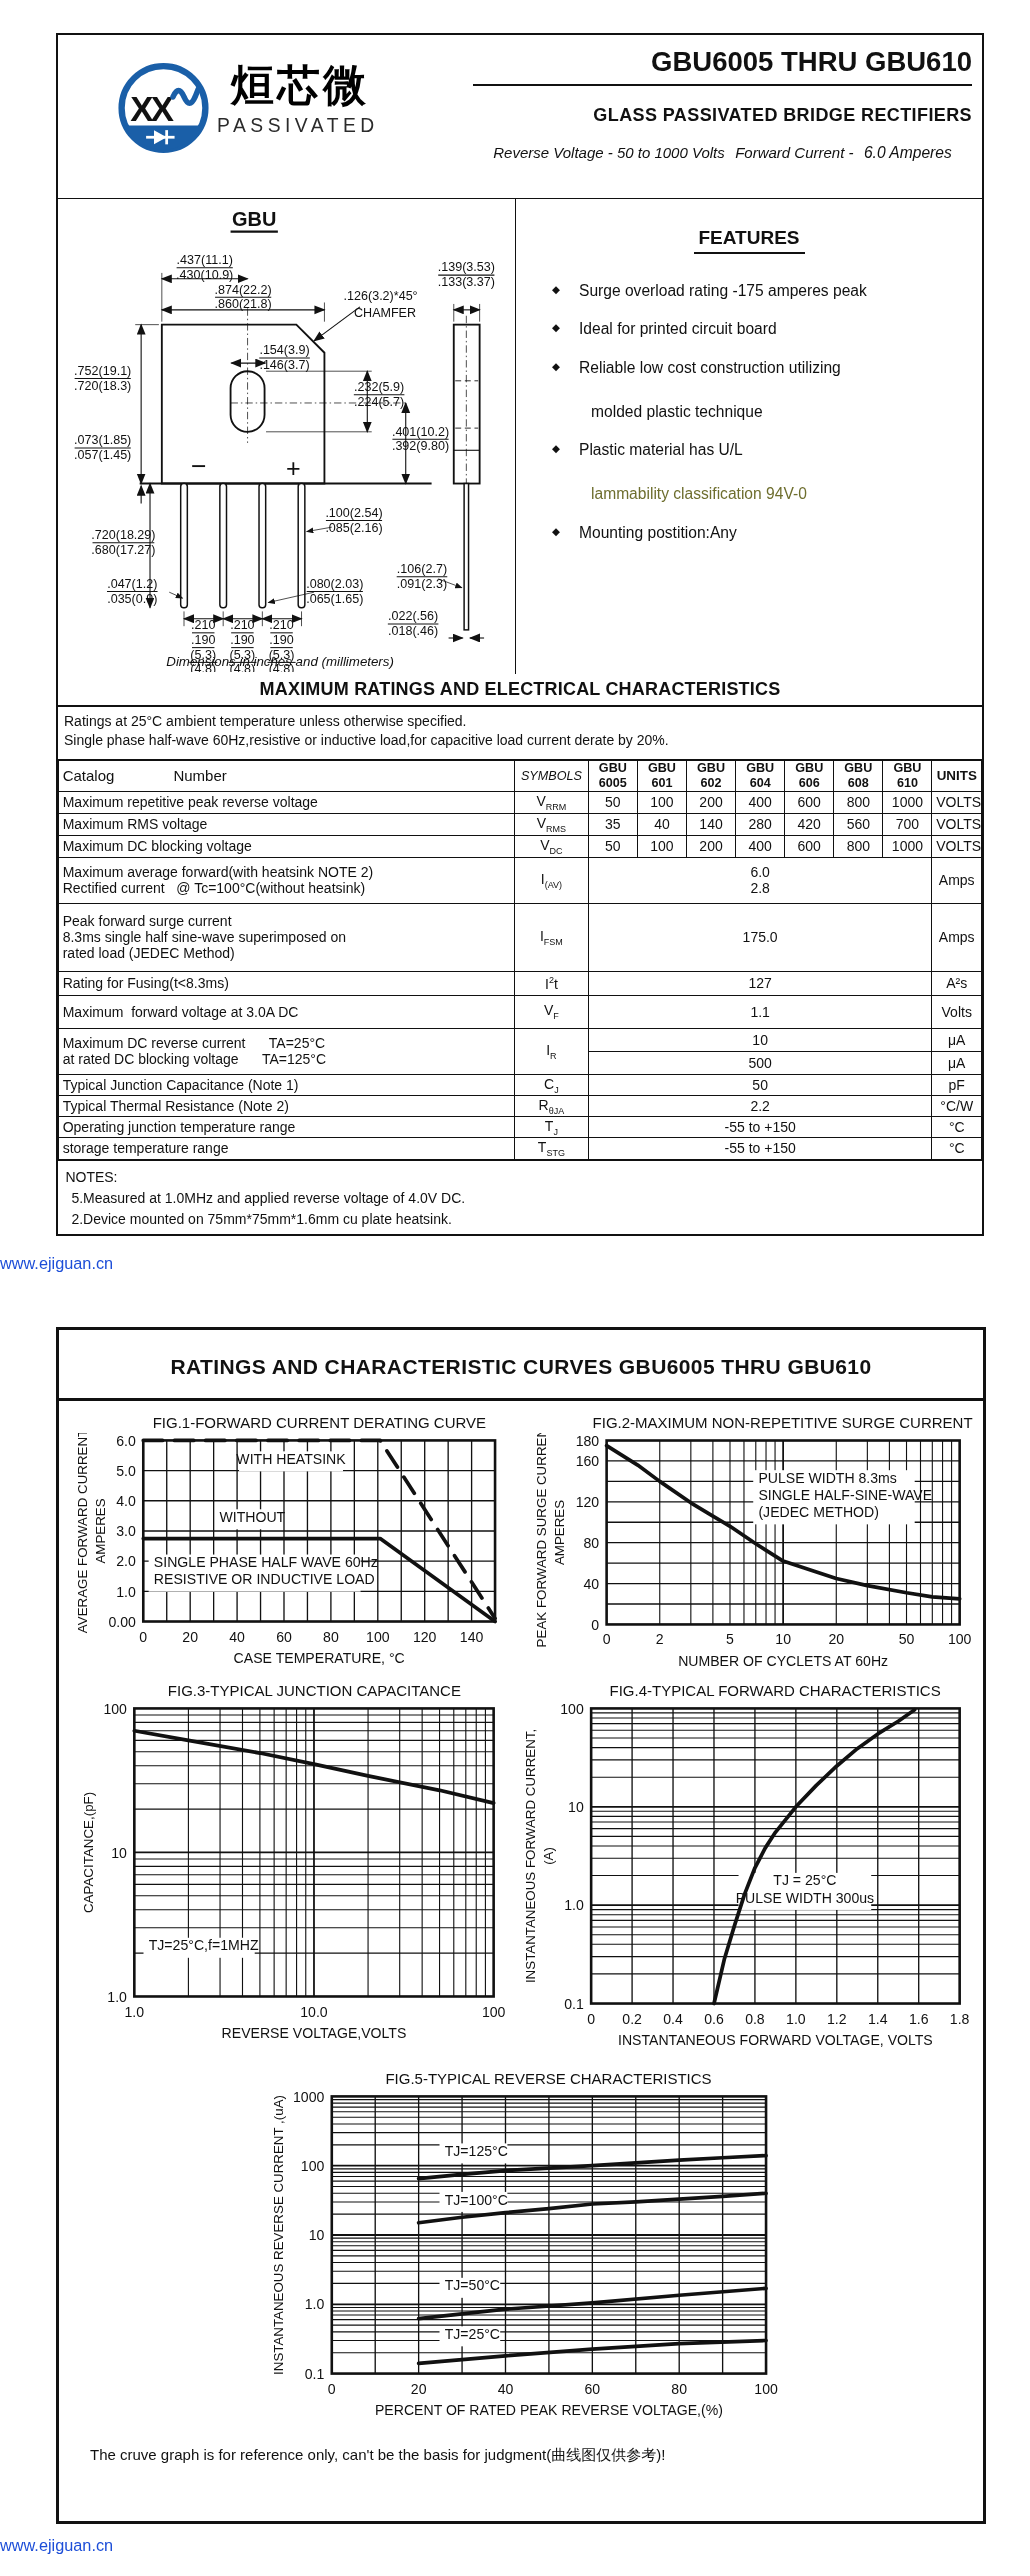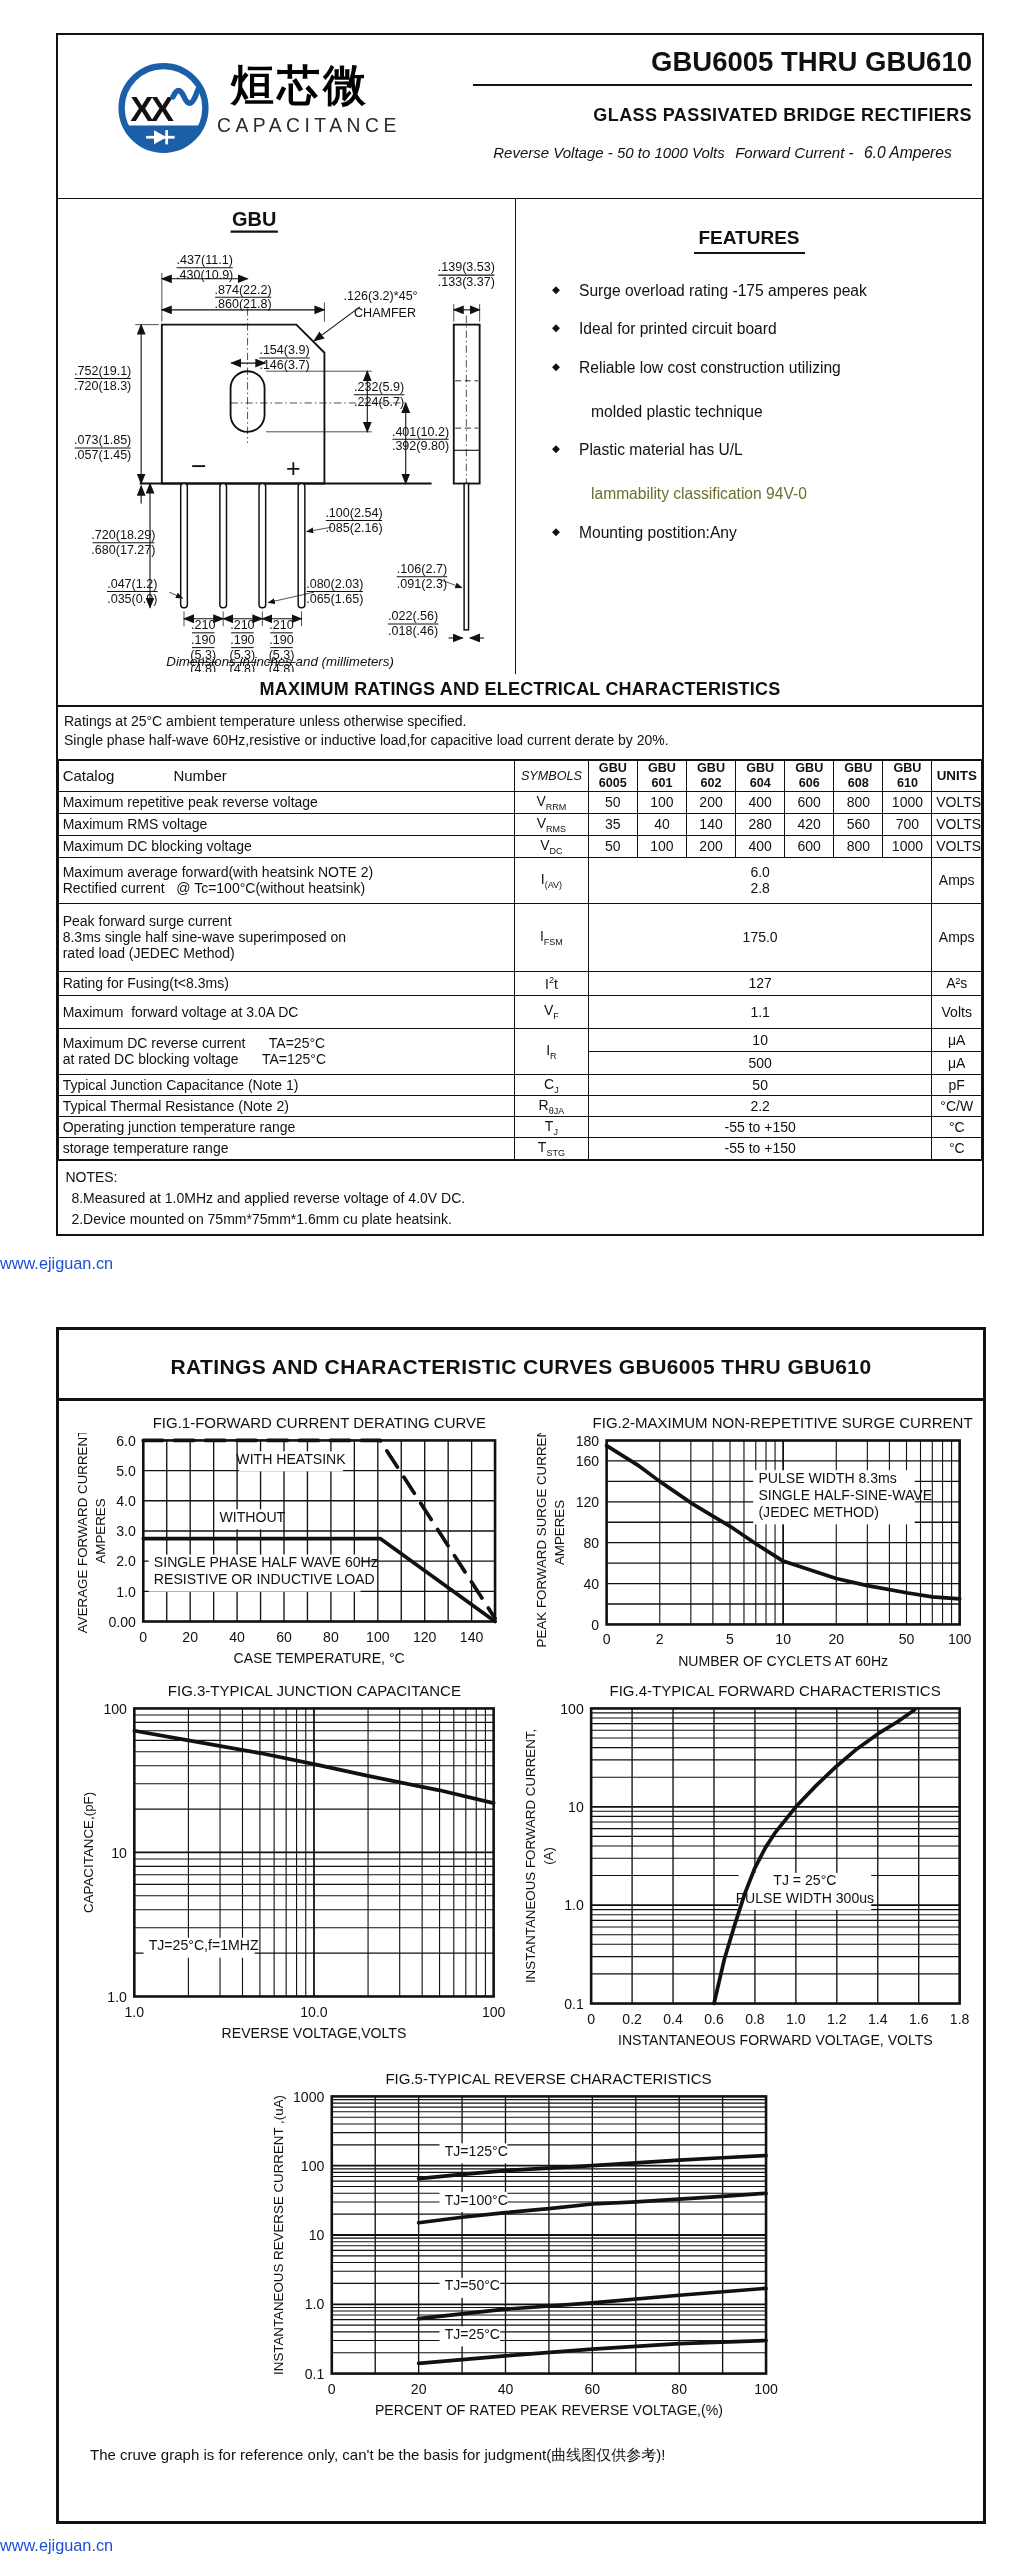--- a/index.html
+++ b/index.html
@@ -68,21 +68,21 @@
       <text x="44" y="78" font-size="44" font-weight="bold" fill="#3aa53a" font-family="Liberation Sans, sans-serif">X</text>
       <path d="M72,48 q7,-16 14,0 q7,16 14,0 l4,-10" fill="none" stroke="#1a5fa8" stroke-width="7" stroke-linecap="round"></path>
       <path d="M12,84 a53,53 0 0 0 96,0 z" fill="#1a5fa8"></path>
       <g stroke="#fff" stroke-width="3.5">
         <line x1="38" y1="99" x2="74" y2="99"></line>
         <path d="M48,90 L48,108 L64,99 z" fill="#fff" stroke="none"></path>
         <line x1="64" y1="90" x2="64" y2="108"></line>
       </g>
     </svg>
     <div id="logo-cn">烜芯微</div>
-    <div id="logo-latin">CAPACITANCE</div>
+    <div id="logo-latin">PASSIVATED</div>
     <div id="title-block">
       <div id="main-title">GBU6005 THRU GBU610</div>
       <div id="title-rule"></div>
       <div id="subtitle">GLASS PASSIVATED  BRIDGE RECTIFIERS</div>
       <div id="tagline">
         <span class="t1">Reverse Voltage - 50 to 1000 Volts</span>
         <span class="t2">Forward Current -</span>
         <span class="t3">6.0 Amperes</span>
       </div>
     </div>
@@ -368,21 +368,21 @@
           <td>T<sub>STG</sub></td>
           <td colspan="7">-55 to +150</td>
           <td>°C</td>
         </tr>
       </tbody>
   </table>
 
   <div id="notes">
     <div>NOTES:</div>
     <div id="notes-items">
-        <div class="nitem">8.Measured at 1.0MHz and applied reverse voltage of 4.0V DC.</div>
+        <div class="nitem">5.Measured at 1.0MHz and applied reverse voltage of 4.0V DC.</div>
         <div class="nitem">2.Device mounted on 75mm*75mm*1.6mm cu plate heatsink.</div>
       </div>
   </div>
 </div>
 <div class="site-url" id="url1">www.ejiguan.cn</div>
 
 <div class="pagebox" id="p2">
   <div id="p2-title">RATINGS AND CHARACTERISTIC CURVES GBU6005 THRU GBU610</div>
   <div class="chart-row r1">
     <div class="chart">

